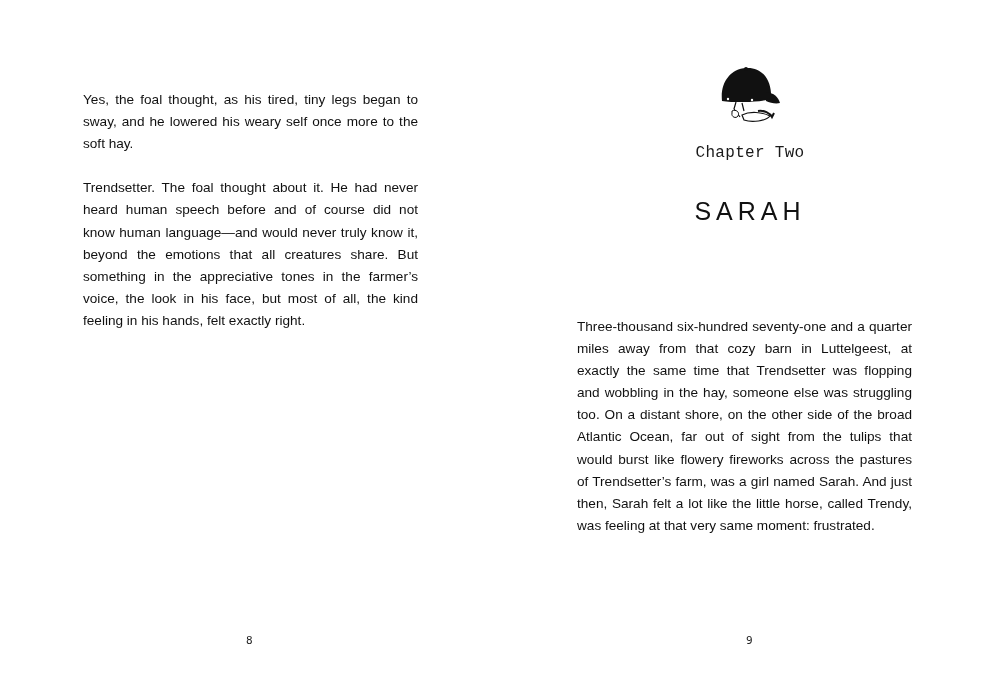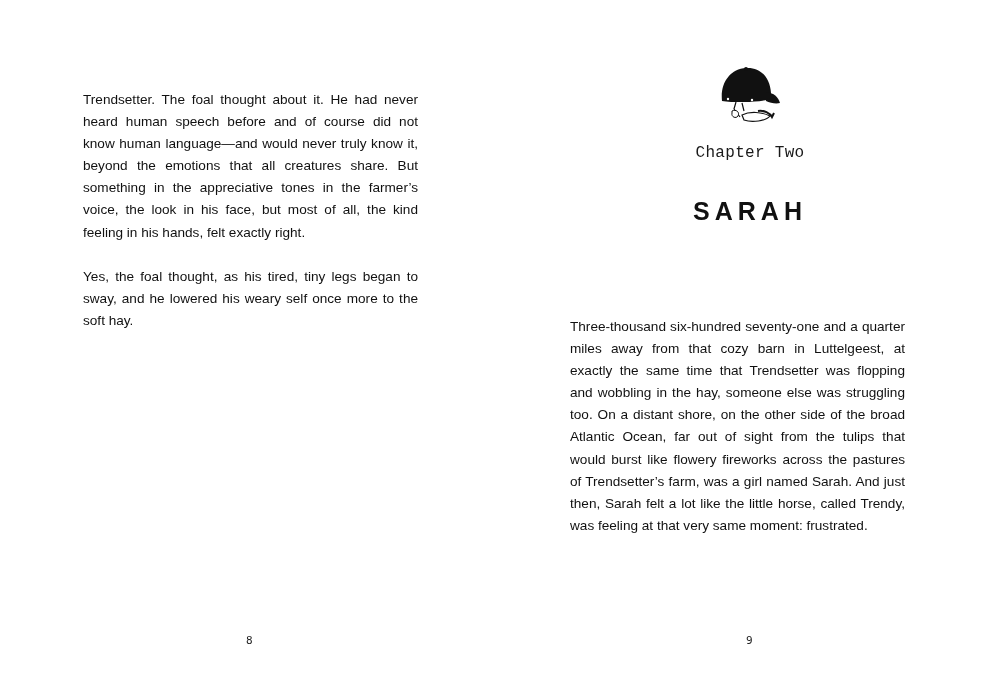--- a/index.html
+++ b/index.html
@@ -33,21 +33,21 @@
     }
     .body-text p {
       margin: 0 0 22.1px 0;
     }
     .left-text {
       left: 83px;
       top: 89px;
       width: 335px;
     }
     .right-text {
-      left: 70px;
+      left: 77px;
       top: 316px;
       width: 335px;
       hyphens: manual;
     }
 
     .page-number {
       position: absolute;
       top: 634px;
       font-family: "DejaVu Sans Mono", monospace;
       font-size: 11px;
@@ -77,30 +77,30 @@
     .chapter-title {
       position: absolute;
       left: 0;
       width: 500px;
       top: 180px;
       text-align: center;
       font-family: "Liberation Sans", "DejaVu Sans", sans-serif;
       font-size: 25px;
       letter-spacing: 5px;
       color: #111;
-      font-weight: bold;
+      font-weight: normal;
     }
   </style>
 </head>
 <body>
 
 <div class="page page-left">
   <div class="body-text left-text">
+    <p>Yes, the foal thought, as his tired, tiny legs began to sway, and he lowered his weary self once more to the soft hay.</p>
     <p>Trendsetter. The foal thought about it. He had never heard human speech before and of course did not know human language—and would never truly know it, beyond the emotions that all creatures share. But something in the appreciative tones in the farmer’s voice, the look in his face, but most of all, the kind feeling in his hands, felt exactly right.</p>
-    <p>Yes, the foal thought, as his tired, tiny legs began to sway, and he lowered his weary self once more to the soft hay.</p>
   </div>
   <div class="page-number">8</div>
 </div>
 
 <div class="page page-right">
   <div class="chapter-illustration">
     <svg width="70" height="68" viewBox="0 0 70 68" xmlns="http://www.w3.org/2000/svg">
 
       <path d="M8 38 C6 20 16 6 32 5 C46 4 56 14 57 30 L57 36 C50 38 40 39 30 39 C20 39 13 39 8 38 Z" fill="#111"></path>
 

